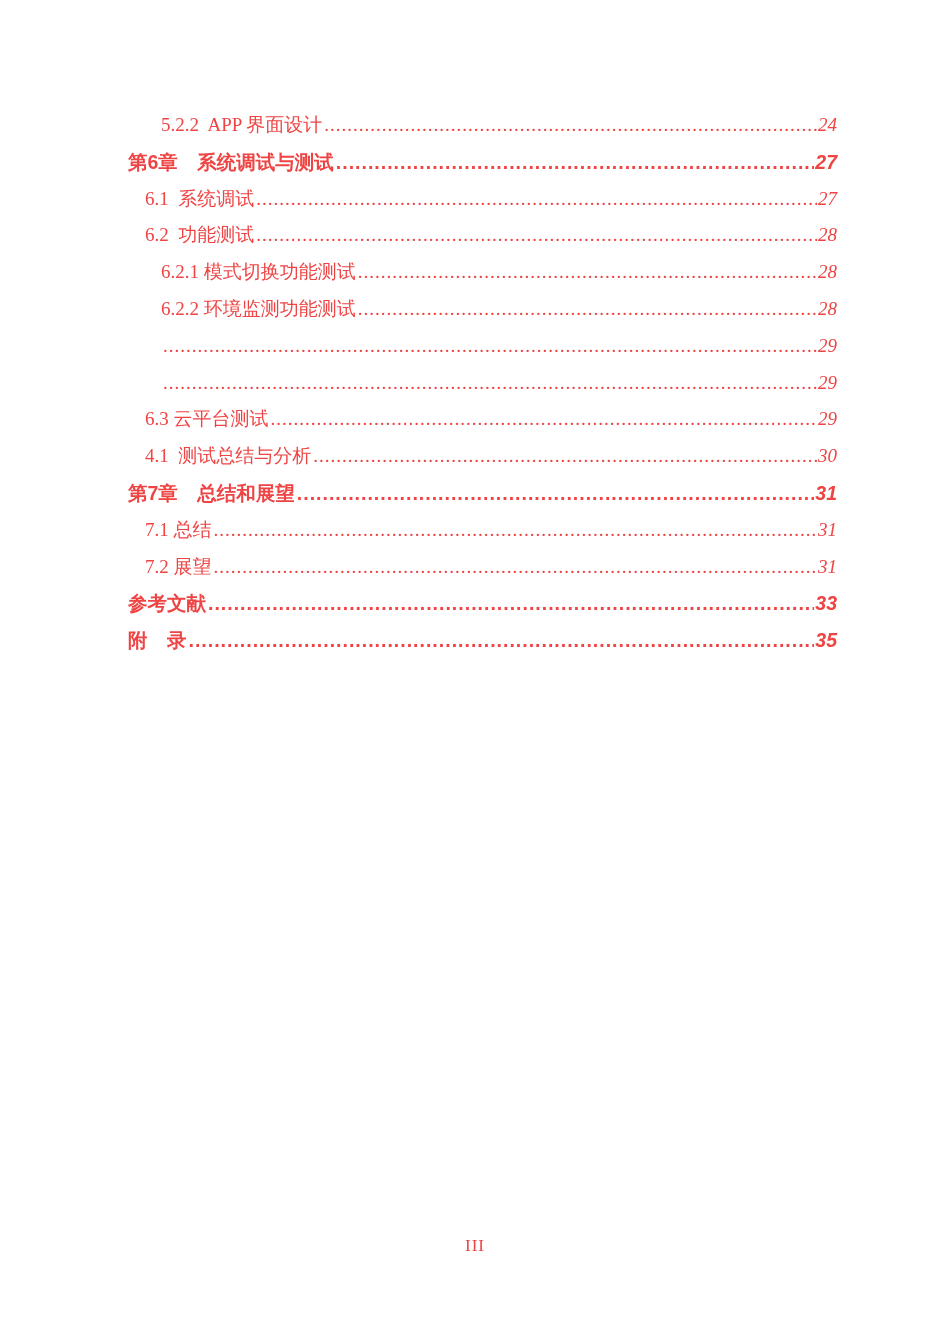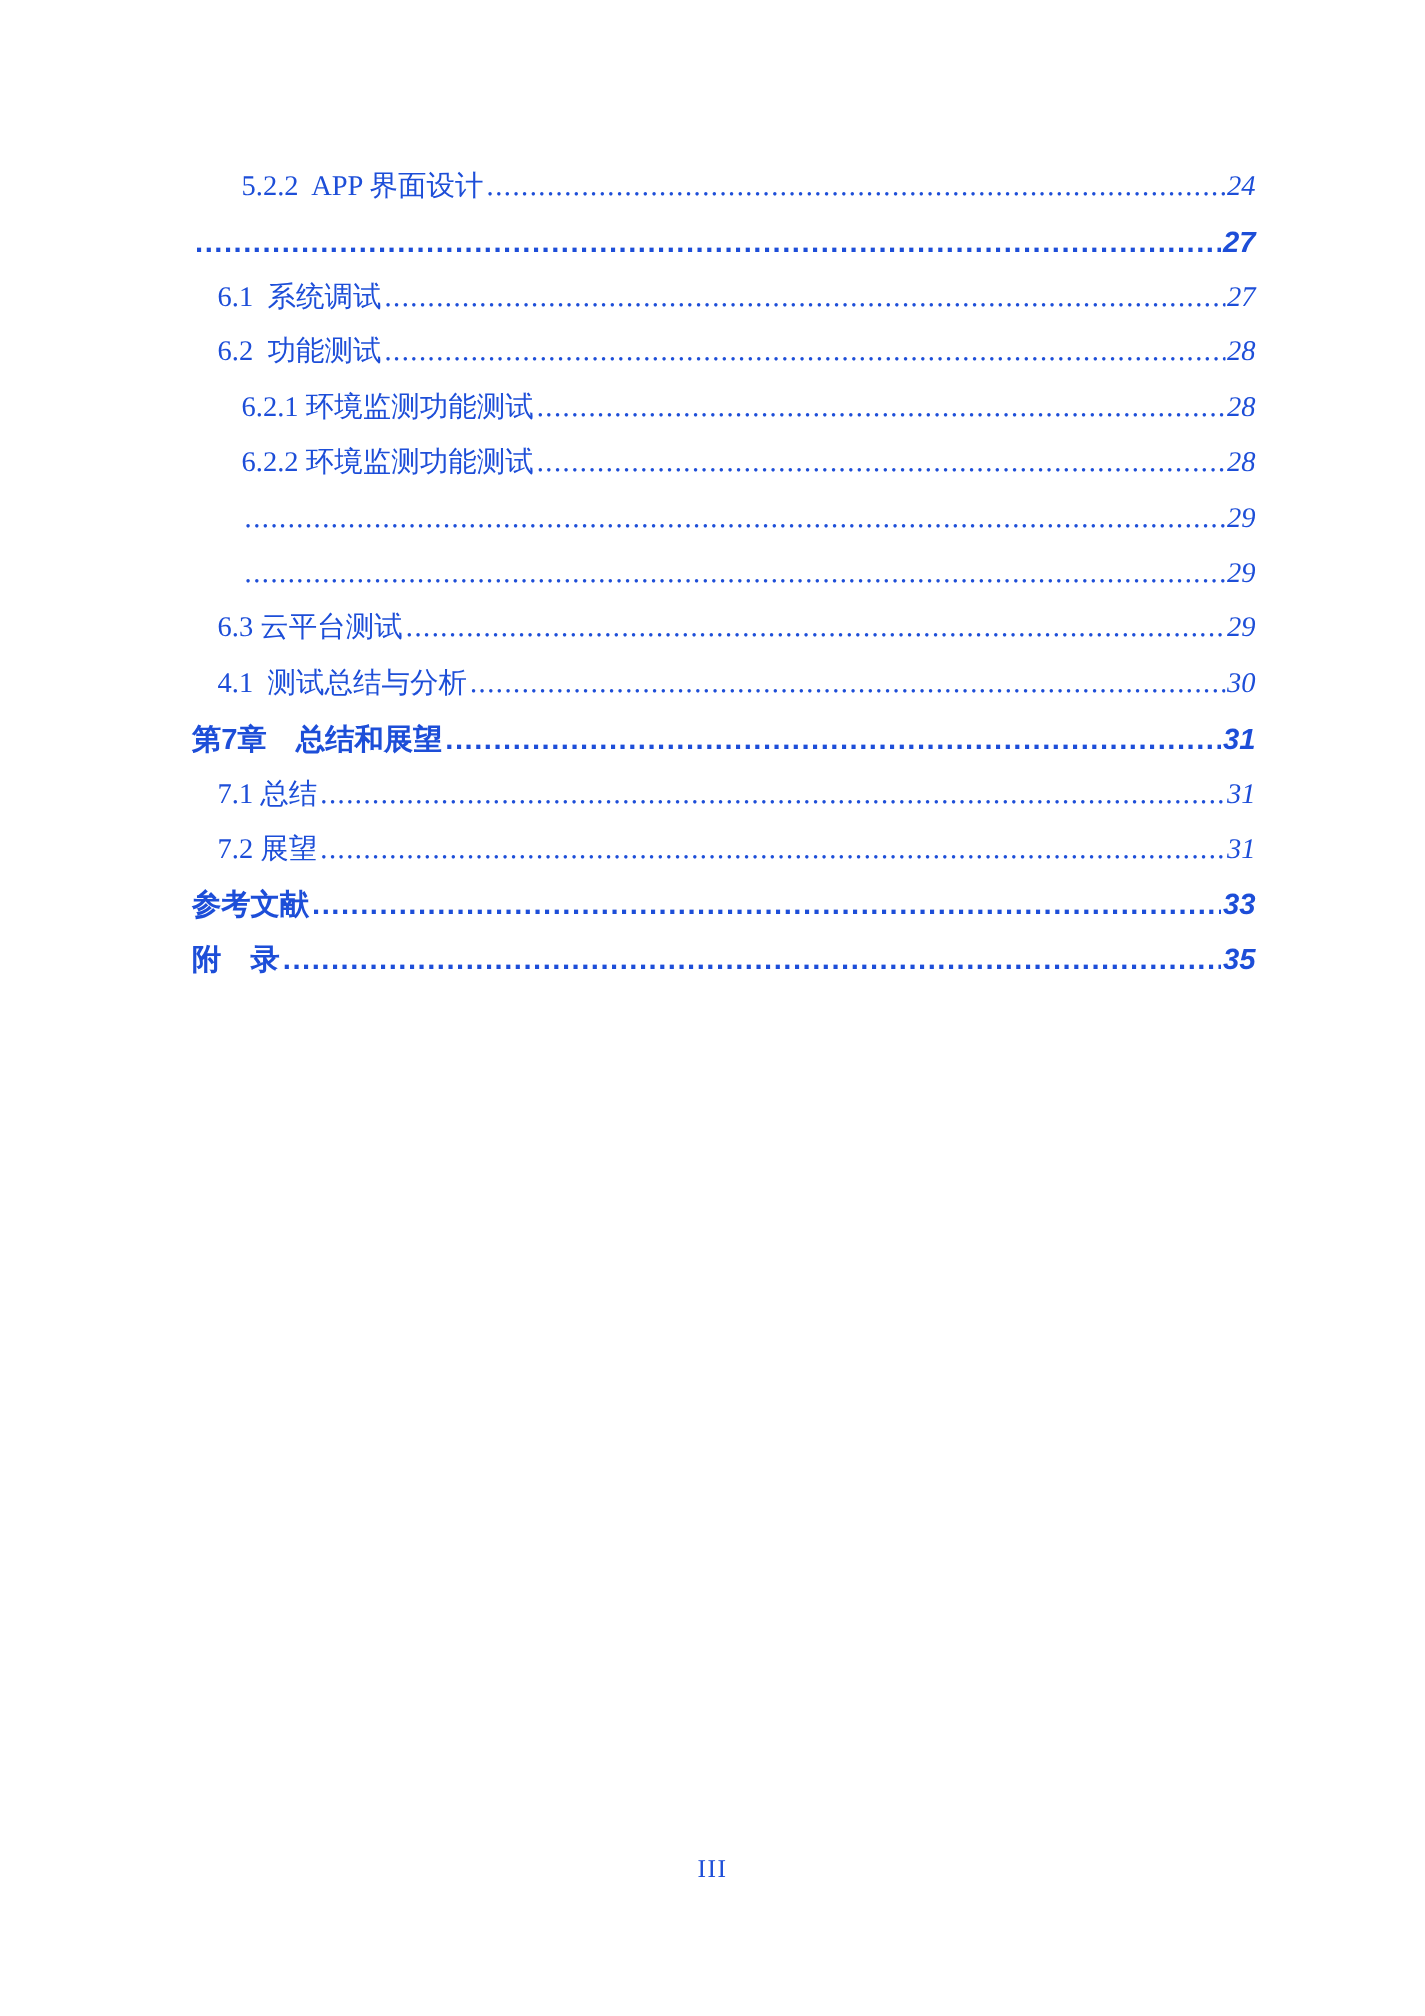--- a/index.html
+++ b/index.html
@@ -5,21 +5,21 @@
   html, body {
     margin: 0;
     padding: 0;
     background: #ffffff;
   }
   .page {
     position: relative;
     width: 950px;
     height: 1344px;
     background: #ffffff;
-    color: #1d4ed8;
+    color: #ef4444;
     font-family: "Liberation Serif", "DejaVu Serif", serif;
     overflow: hidden;
   }
   .toc {
     position: absolute;
     left: 128px;
     top: 107px;
     width: 709px;
   }
   .toc-row {
@@ -67,35 +67,36 @@
 <body>
 
 <div class="page">
   <div class="toc" id="toc-container">
       <div class="toc-row level-2">
         <span class="toc-label">5.2.2  APP 界面设计</span>
         <span class="toc-dots"></span>
         <span class="toc-page">24</span>
       </div>
       <div class="toc-row level-0 chapter">
+        <span class="toc-label">第6章　系统调试与测试</span>
         <span class="toc-dots"></span>
         <span class="toc-page">27</span>
       </div>
       <div class="toc-row level-1">
         <span class="toc-label">6.1  系统调试</span>
         <span class="toc-dots"></span>
         <span class="toc-page">27</span>
       </div>
       <div class="toc-row level-1">
         <span class="toc-label">6.2  功能测试</span>
         <span class="toc-dots"></span>
         <span class="toc-page">28</span>
       </div>
       <div class="toc-row level-2">
-        <span class="toc-label">6.2.1 环境监测功能测试</span>
+        <span class="toc-label">6.2.1 模式切换功能测试</span>
         <span class="toc-dots"></span>
         <span class="toc-page">28</span>
       </div>
       <div class="toc-row level-2">
         <span class="toc-label">6.2.2 环境监测功能测试</span>
         <span class="toc-dots"></span>
         <span class="toc-page">28</span>
       </div>
       <div class="toc-row level-2">
         <span class="toc-dots"></span>

